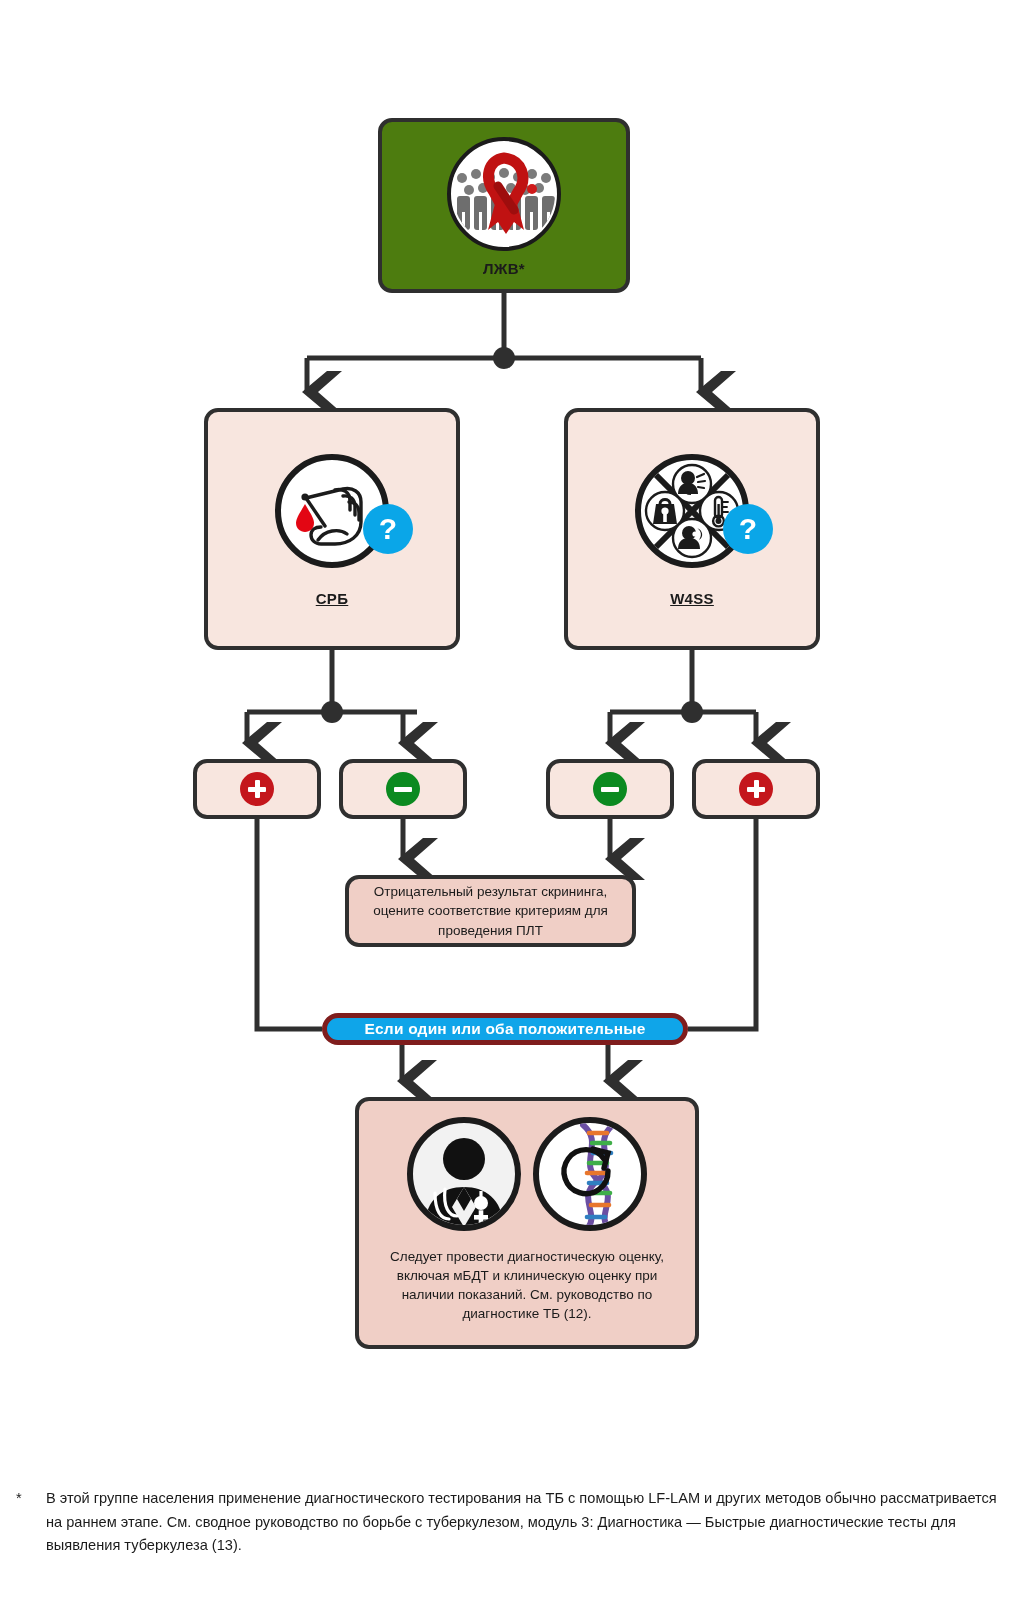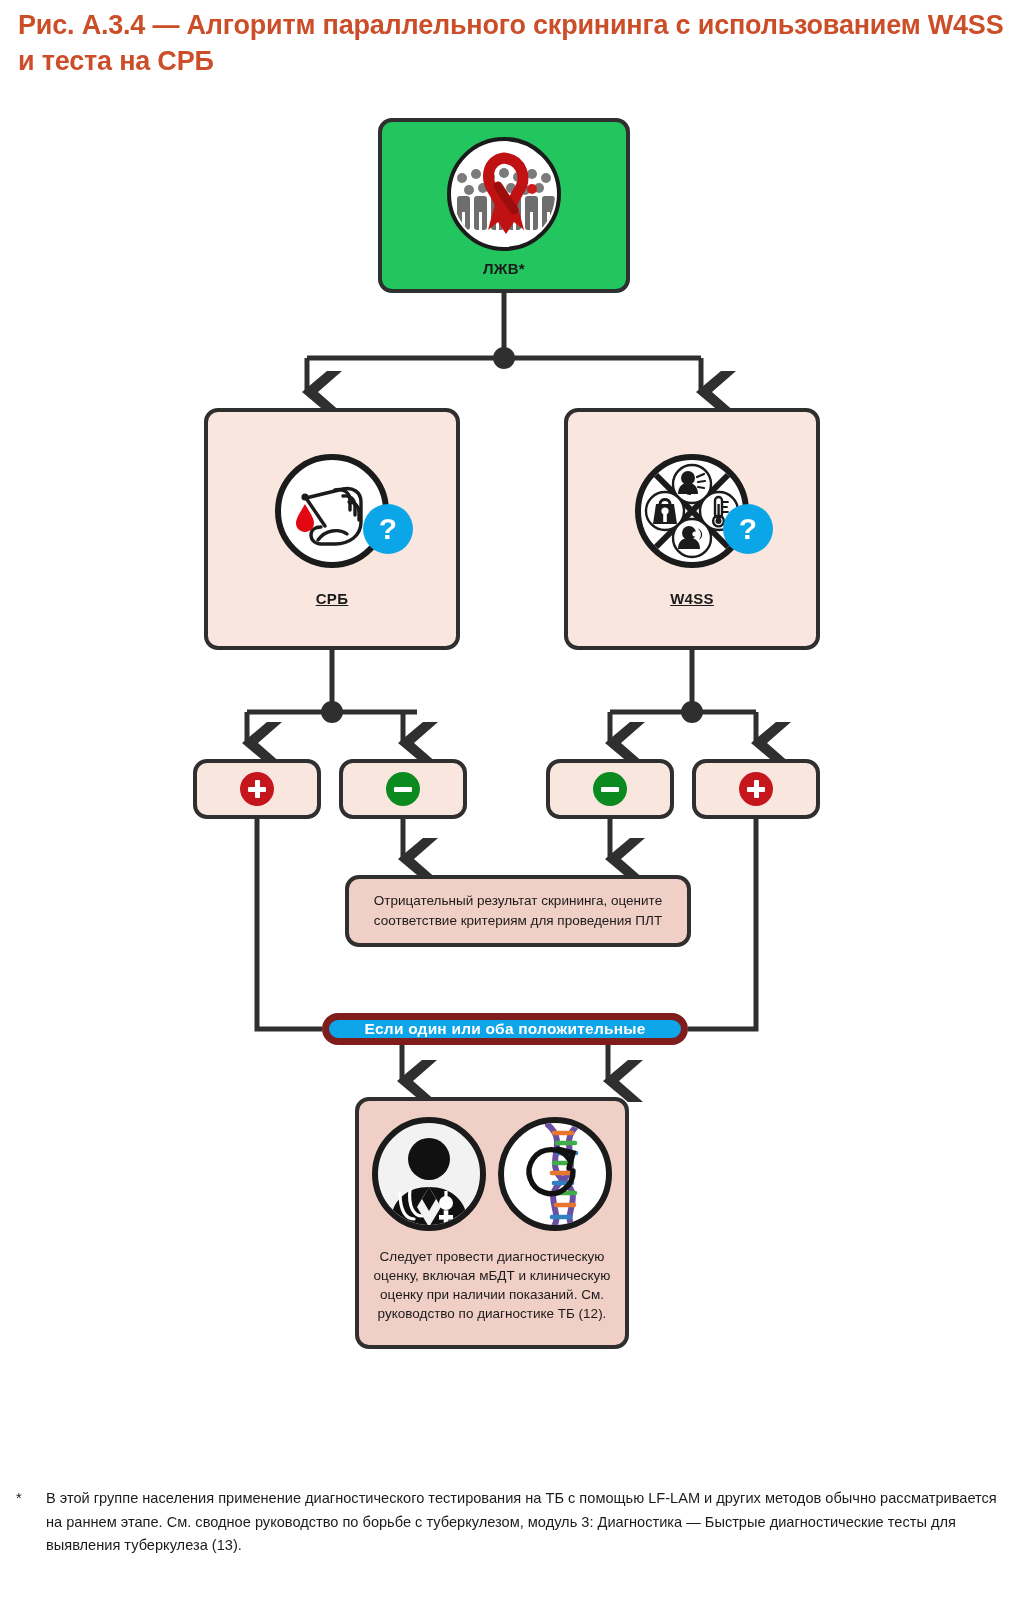--- a/index.html
+++ b/index.html
@@ -23,21 +23,21 @@
   #wires { position: absolute; left: 0; top: 0; width: 1024px; height: 1601px; }
 
   
   .node {
     position: absolute;
     border: 4px solid #2f2f2f;
     border-radius: 14px;
     display: flex; flex-direction: column;
     align-items: center; justify-content: center;
   }
-  .node.grey { background: #22c55e; }
+  .node.grey { background: #4d7c0f; }
   .node.pink { background: #f8e6df; }
   .node.pink-dark { background: #f0cfc6; }
 
   .node-label {
     font-size: 15px; font-weight: 700; color: #1b1b1b;
     letter-spacing: .3px; text-align: center;
   }
 
   
   #node-plhiv { left: 378px; top: 118px; width: 252px; height: 175px; }
@@ -60,38 +60,38 @@
     display: flex; align-items: center; justify-content: center;
     position: relative;
   }
   .pm.pos { background: #c4161c; }
   .pm.neg { background: #0b8a20; }
   .pm .bar-h { position: absolute; width: 18px; height: 5px; background: #fff; border-radius: 1px; }
   .pm .bar-v { position: absolute; width: 5px; height: 18px; background: #fff; border-radius: 1px; }
 
   
   #node-negative {
-    left: 345px; top: 875px; width: 346px; height: 72px;
+    left: 345px; top: 875px; width: 291px; height: 72px;
     padding: 0 22px;
   }
   #node-negative .body {
     font-size: 13.5px; line-height: 1.45; color: #1b1b1b; text-align: center;
   }
 
   
   #banner-positive {
     position: absolute; left: 322px; top: 1013px; width: 366px; height: 32px;
-    background: #0fa5e9; border: 7px solid #7f1d1d; border-radius: 16px;
+    background: #0fa5e9; border: 5px solid #7f1d1d; border-radius: 16px;
     display: flex; align-items: center; justify-content: center;
     color: #ffffff; font-size: 15.5px; font-weight: 700; letter-spacing: .2px;
   }
 
   
   #node-diagnostic {
-    left: 355px; top: 1097px; width: 274px; height: 252px;
+    left: 355px; top: 1097px; width: 344px; height: 252px;
     padding: 14px 10px 10px;
     justify-content: flex-start;
   }
   #node-diagnostic .icon-row { display: flex; gap: 8px; }
   #node-diagnostic .body {
     margin-top: 14px; font-size: 13.5px; line-height: 1.42;
     color: #1b1b1b; text-align: center;
   }
 
   
@@ -110,21 +110,20 @@
     display: flex; align-items: center; justify-content: center;
     color: #fff; font-size: 30px; font-weight: 700; line-height: 1;
   }
   .icon-wrap { position: relative; }
 </style>
 </head>
 <body>
 
 <div id="page">
 
-  <div id="title">Рис. A.3.4 — Алгоритм параллельного скрининга с использованием W4SS и теста на СРБ</div>
 
   <svg id="wires" viewBox="0 0 1024 1601">
     <defs>
       <marker id="ah" markerWidth="9" markerHeight="9" refX="4.5" refY="7.4" orient="auto" markerUnits="strokeWidth">
         <path d="M0.3,0.4 L4.5,5.2 L8.7,0.4 L8.7,3.4 L4.5,8.4 L0.3,3.4 Z" fill="#2f2f2f"></path>
       </marker>
     </defs>
     <g stroke="#2f2f2f" stroke-width="5" fill="none" stroke-linecap="butt">
 
       <path d="M504,293 L504,358"></path>

